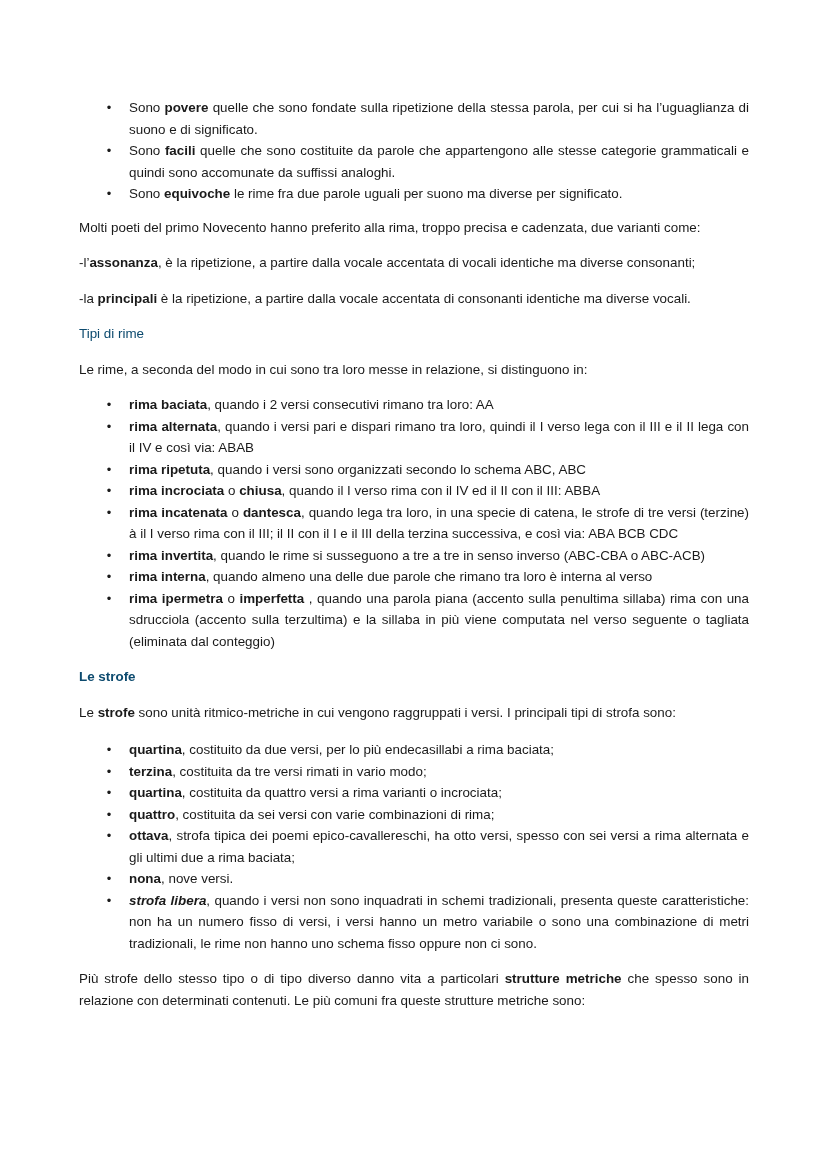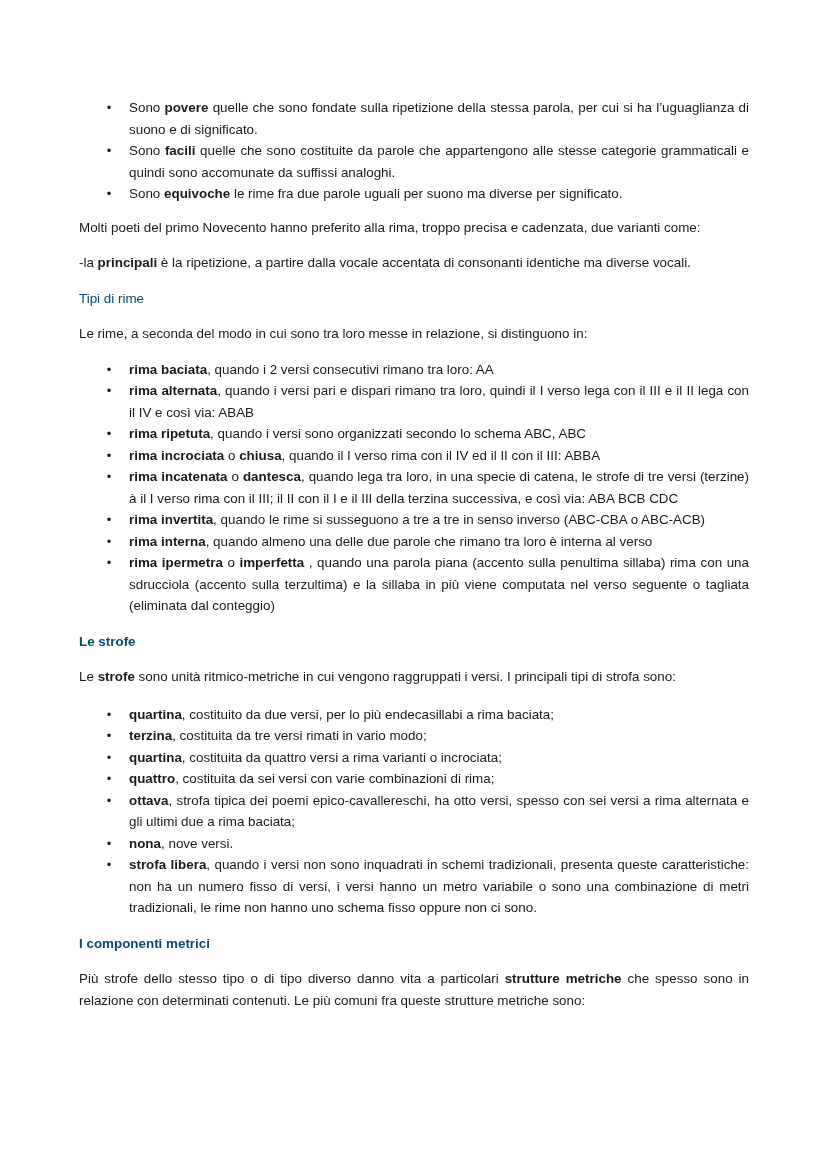--- a/index.html
+++ b/index.html
@@ -7,34 +7,35 @@
          font-family: "Liberation Sans", sans-serif; color: #1a1a1a; font-size: 13.4px; }
   .page { position: absolute; left: 79px; top: 97px; width: 670px; }
   p { margin: 0; line-height: 21.5px; text-align: justify; }
   .para { margin-bottom: 14px; }
   .heading { color: #0c4a6e; margin: 0 0 14px 0; line-height: 21.5px; }
   .heading.bold { font-weight: bold; }
   ul { list-style: none; margin: 0 0 14px 0; padding: 0; }
   li { position: relative; padding-left: 50px; line-height: 21.5px; text-align: justify; }
   li .bullet { position: absolute; left: 25px; top: 0; width: 10px; text-align: center; font-size: 13px; }
   b { font-weight: bold; }
-  .bi { font-weight: bold; }
+  .bi { font-weight: bold; font-style: italic; }
 </style>
 </head>
 <body>
 
 <div class="page">
 
   <ul style="margin-bottom:12px;">
     <li><span class="bullet">•</span><span>Sono </span><b>povere</b><span> quelle che sono fondate sulla ripetizione della stessa parola, per cui si ha l’uguaglianza di suono e di significato.</span></li>
     <li><span class="bullet">•</span><span>Sono </span><b>facili</b><span> quelle che sono costituite da parole che appartengono alle stesse categorie grammaticali e quindi sono accomunate da suffissi analoghi.</span></li>
     <li><span class="bullet">•</span><span>Sono </span><b>equivoche</b><span> le rime fra due parole uguali per suono ma diverse per significato.</span></li>
   </ul>
 
   <p class="para">Molti poeti del primo Novecento hanno preferito alla rima, troppo precisa e cadenzata, due varianti come:</p>
+  <p class="para"><span>-l’</span><b>assonanza</b><span>, è la ripetizione, a partire dalla vocale accentata di vocali identiche ma diverse consonanti;</span></p>
   <p class="para"><span>-la </span><b>principali</b><span> è la ripetizione, a partire dalla vocale accentata di consonanti identiche ma diverse vocali.</span></p>
 
   <p class="heading">Tipi di rime</p>
   <p class="para" style="">Le rime, a seconda del modo in cui sono tra loro messe in relazione, si distinguono in:</p>
 
   <ul>
     <li><span class="bullet">•</span><b>rima baciata</b><span>, quando i 2 versi consecutivi rimano tra loro: AA</span></li>
     <li><span class="bullet">•</span><b>rima alternata</b><span>, quando i versi pari e dispari rimano tra loro, quindi il I verso lega con il III e il II lega con il IV e così via: ABAB</span></li>
     <li><span class="bullet">•</span><b>rima ripetuta</b><span>, quando i versi sono organizzati secondo lo schema ABC, ABC</span></li>
     <li><span class="bullet">•</span><b>rima incrociata</b><span> o </span><b>chiusa</b><span>, quando il I verso rima con il IV ed il II con il III: ABBA</span></li>
@@ -50,16 +51,15 @@
   <ul>
     <li><span class="bullet">•</span><b>quartina</b><span>, costituito da due versi, per lo più endecasillabi a rima baciata;</span></li>
     <li><span class="bullet">•</span><b>terzina</b><span>, costituita da tre versi rimati in vario modo;</span></li>
     <li><span class="bullet">•</span><b>quartina</b><span>, costituita da quattro versi a rima varianti o incrociata;</span></li>
     <li><span class="bullet">•</span><b>quattro</b><span>, costituita da sei versi con varie combinazioni di rima;</span></li>
     <li><span class="bullet">•</span><b>ottava</b><span>, strofa tipica dei poemi epico-cavallereschi, ha otto versi, spesso con sei versi a rima alternata e gli ultimi due a rima baciata;</span></li>
     <li><span class="bullet">•</span><b>nona</b><span>, nove versi.</span></li>
     <li><span class="bullet">•</span><span class="bi">strofa libera</span><span>, quando i versi non sono inquadrati in schemi tradizionali, presenta queste caratteristiche: non ha un numero fisso di versi, i versi hanno un metro variabile o sono una combinazione di metri tradizionali, le rime non hanno uno schema fisso oppure non ci sono.</span></li>
   </ul>
 
-  <p class="heading bold">I componenti metrici</p>
   <p class="para"><span>Più strofe dello stesso tipo o di tipo diverso danno vita a particolari </span><b>strutture metriche</b><span> che spesso sono in relazione con determinati contenuti. Le più comuni fra queste strutture metriche sono:</span></p>
 
 </div>
 
 </body></html>

